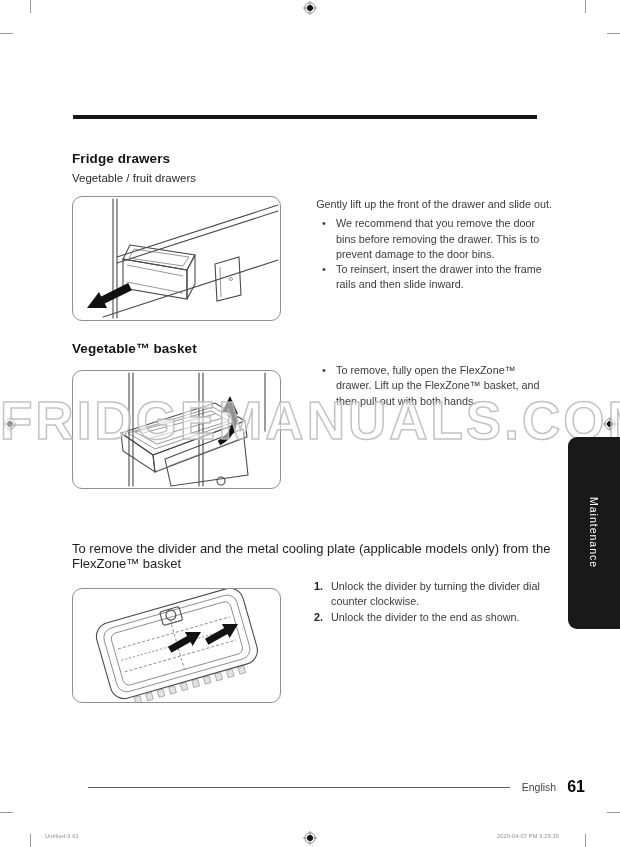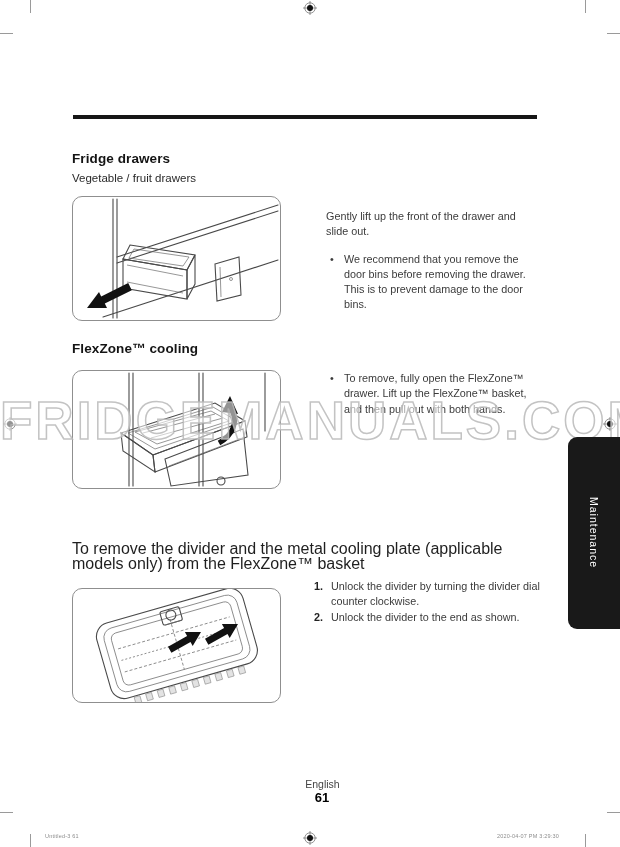--- a/index.html
+++ b/index.html
@@ -23,45 +23,45 @@
     letter-spacing: 0.2px; white-space: nowrap;
   }
 
   
   .rule-top { position: absolute; left: 73px; top: 115px; width: 464px; height: 3.5px; background: #161616; }
 
   
   .h-main { position: absolute; left: 72px; font-size: 13.5px; font-weight: bold; color: #141414; letter-spacing: 0.1px; }
   .h-sub  { position: absolute; left: 72px; font-size: 11.5px; color: #2a2a2a; }
   .bodycol { position: absolute; font-size: 10.8px; line-height: 15.3px; color: #3b3b3b; }
-  .bodycol p { margin: 12px; }
-  ul.bullets { margin: 12px; padding: 0; list-style: none; }
+  .bodycol p { margin: 0; text-align: right; }
+  ul.bullets { margin: 4px; padding: 0; list-style: none; }
   ul.bullets li { position: relative; padding-left: 18px; margin: 0; }
   ul.bullets li::before { content: "\2022"; position: absolute; left: 4px; top: 0; color: #3b3b3b; }
   .steps { position: absolute; font-size: 10.8px; line-height: 15.3px; color: #3b3b3b; }
   .step { display: flex; }
   .step .num { width: 17px; flex: 0 0 17px; font-weight: bold; color: #222; }
-  .divider-note { position: absolute; left: 72px; top: 542px; width: 484px; font-size: 16px; line-height: 14.8px; color: #1f1f1f; }
+  .divider-note { position: absolute; left: 72px; top: 542px; width: 484px; font-size: 13px; line-height: 14.8px; color: #1f1f1f; }
 
   
   .figure {
     position: absolute; left: 72px; width: 209px;
     border: 1px solid #8f8f8f; border-radius: 10px;
     background: #fff; overflow: hidden; z-index: 1;
   }
   .figure svg { display: block; }
 
   
   .footer-row {
-    position: absolute; left: 68px; top: 778px; width: 497px;
-    display: flex; align-items: center; z-index: 2; flex-direction: column;
+    position: absolute; left: 88px; top: 778px; width: 497px;
+    display: flex; align-items: center; z-index: 2;
   }
   .footer-line { flex: 1; height: 1px; background: #5c5c5c; }
   .footer-lang { margin-left: 12px; font-size: 10.5px; color: #444; }
-  .footer-page { margin-left: 11px; font-size: 13px; font-weight: bold; color: #000; }
+  .footer-page { margin-left: 11px; font-size: 16px; font-weight: bold; color: #000; }
 
   
   .side-tab {
     position: absolute; left: 568px; top: 437px; width: 52px; height: 192px;
     background: #191919; border-radius: 9px 0 0 9px; z-index: 6;
     display: flex; align-items: center; justify-content: center;
   }
   .side-tab span {
     writing-mode: vertical-rl; color: #ffffff;
     font-size: 10.5px; letter-spacing: 1px;
@@ -146,24 +146,25 @@
       <line class="thin" x1="54" y1="68" x2="110" y2="79"></line>
       <line class="thin" x1="54" y1="85" x2="110" y2="96"></line>
       <polygon class="blk" points="14,111 26,95 28.2,99.4 55.2,86 58.8,93.2 31.8,106.6 34,111"></polygon>
     </svg>
   </div>
 
   <div class="bodycol" style="left:314px; top:197px; width:238px;">
     <p>Gently lift up the front of the drawer and slide out.</p>
     <ul class="bullets">
       <li>We recommend that you remove the door bins before removing the drawer. This is to prevent damage to the door bins.</li>
+      <li>To reinsert, insert the drawer into the frame rails and then slide inward.</li>
     </ul>
   </div>
 
-  <div class="h-main" style="top:341px;">FlexZone™ cooling</div>
+  <div class="h-main" style="top:341px;">Vegetable™ basket</div>
 
   <div class="figure" style="top:370px; height:119px;">
     <svg width="207" height="117" viewBox="0 0 207 117">
       <line class="ln" x1="56" y1="2" x2="56" y2="115"></line>
       <line class="ln" x1="60" y1="2" x2="60" y2="115"></line>
       <line class="ln" x1="126" y1="2" x2="126" y2="115"></line>
       <line class="ln" x1="130" y1="2" x2="130" y2="115"></line>
       <line class="ln" x1="192" y1="2" x2="192" y2="60"></line>
       <polygon class="ln" fill="#f0f0f0" points="48,62 80,84 82,101 50,80"></polygon>
       <polygon class="ln" fill="#e8e8e8" points="80,84 172,50 174,66 82,101"></polygon>

